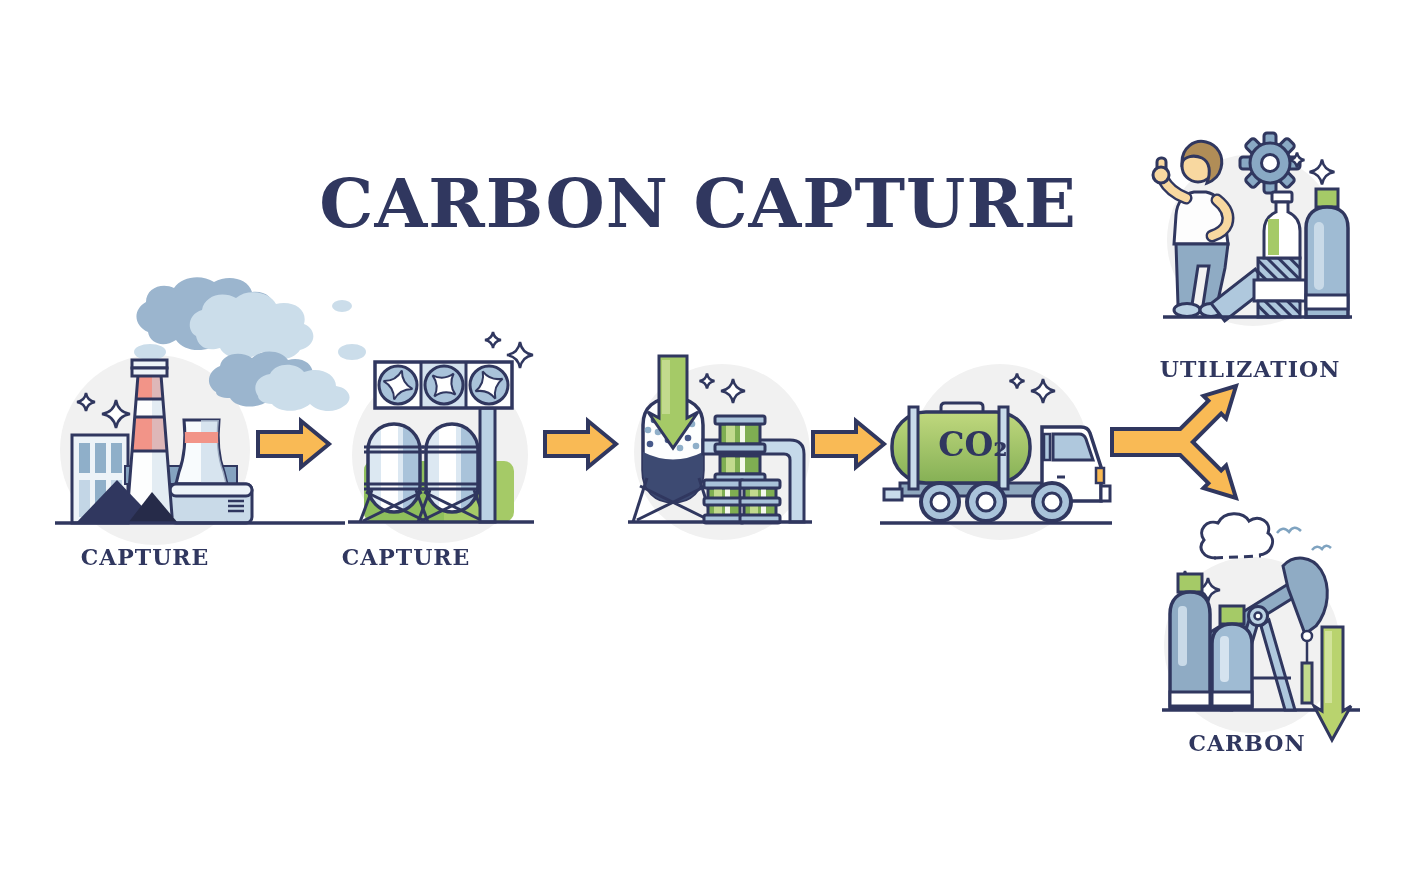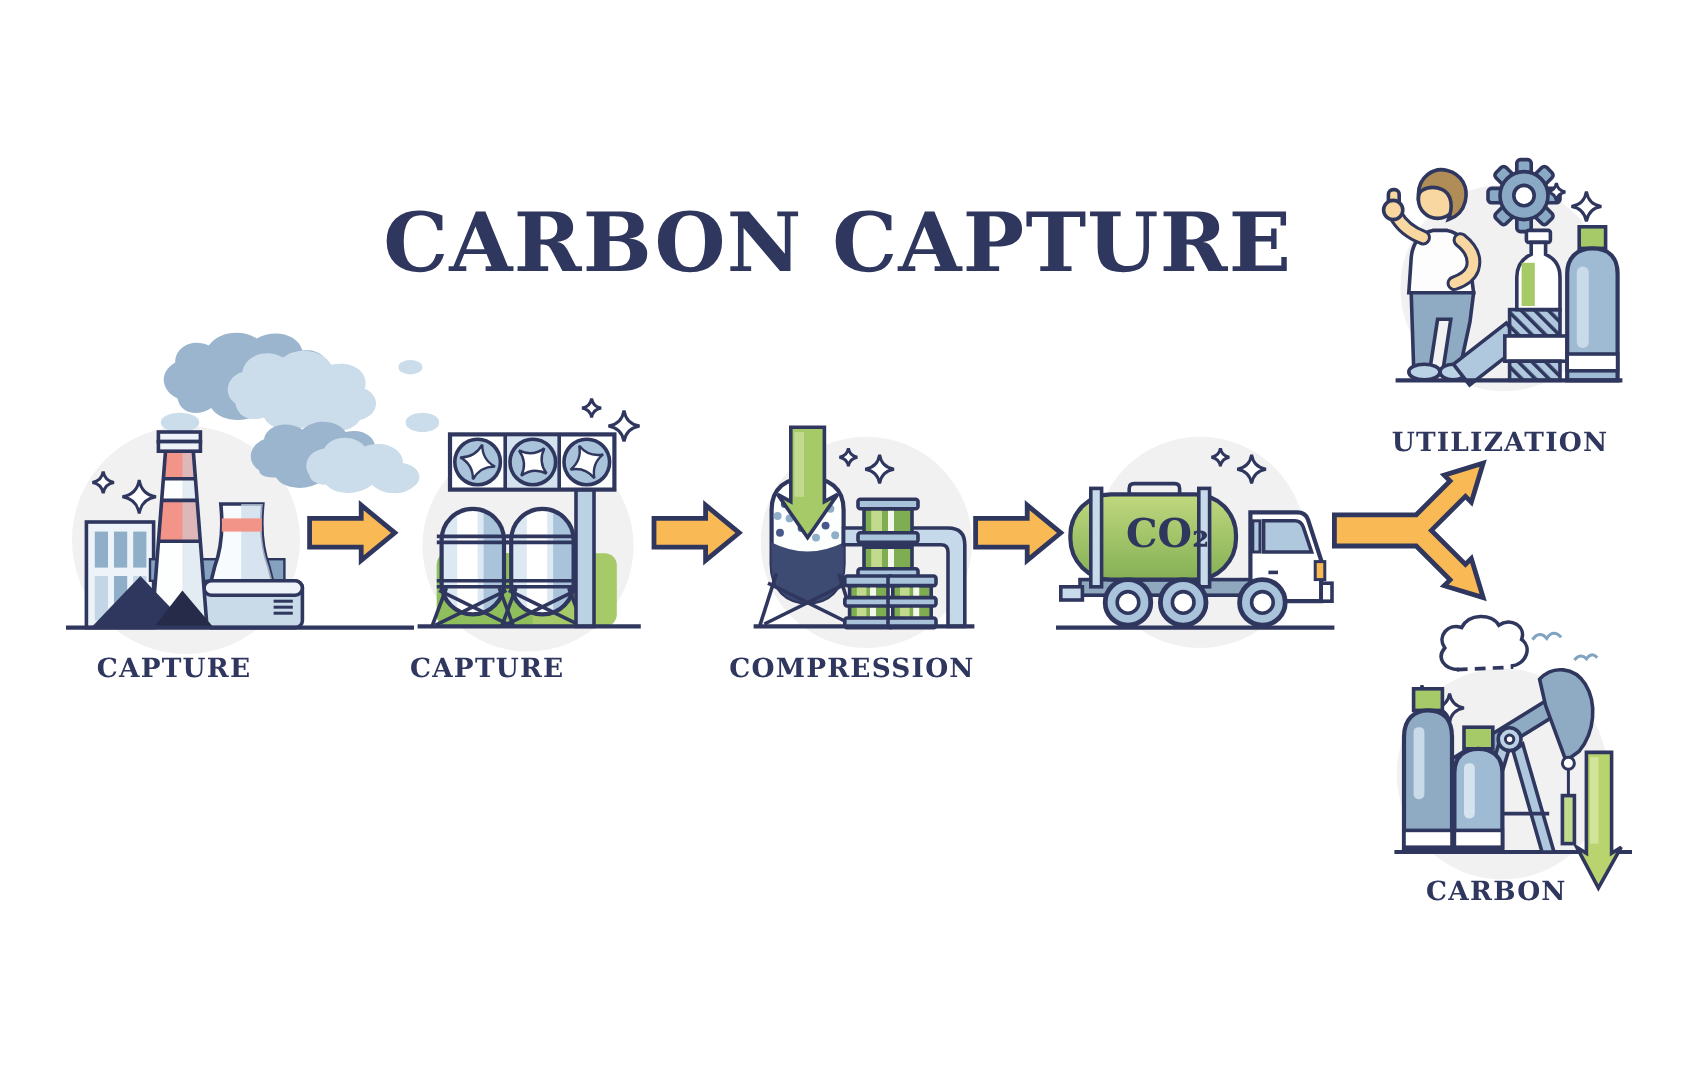--- a/index.html
+++ b/index.html
@@ -357,18 +357,17 @@
     <g>
       <path d="M1322,627 L1343,627 L1343,711 L1351,706 L1332,740 L1314,706 L1322,711 Z" fill="#B9D36E" stroke="#30375F" stroke-width="3"></path>
       <rect x="1325" y="631" width="7" height="72" fill="#D2E39A"></rect>
     </g>
   </g>
 </svg>
 
 <div class="txt title" style="left:698px;top:203px;">CARBON CAPTURE</div>
 <div class="txt stage-label" style="left:145px;top:557px;">CAPTURE</div>
 <div class="txt stage-label" style="left:406px;top:557px;">CAPTURE</div>
-<div class="txt stage-label" style="left:710px;top:557px;">COMPRESSION</div>
 <div class="txt stage-label" style="left:1250px;top:369px;">UTILIZATION</div>
 <div class="txt stage-label" style="left:1247px;top:743px;">CARBON</div>
 <div class="txt co2" style="left:973px;top:444px;">CO₂</div>
 
 </div>
 
 </body></html>

